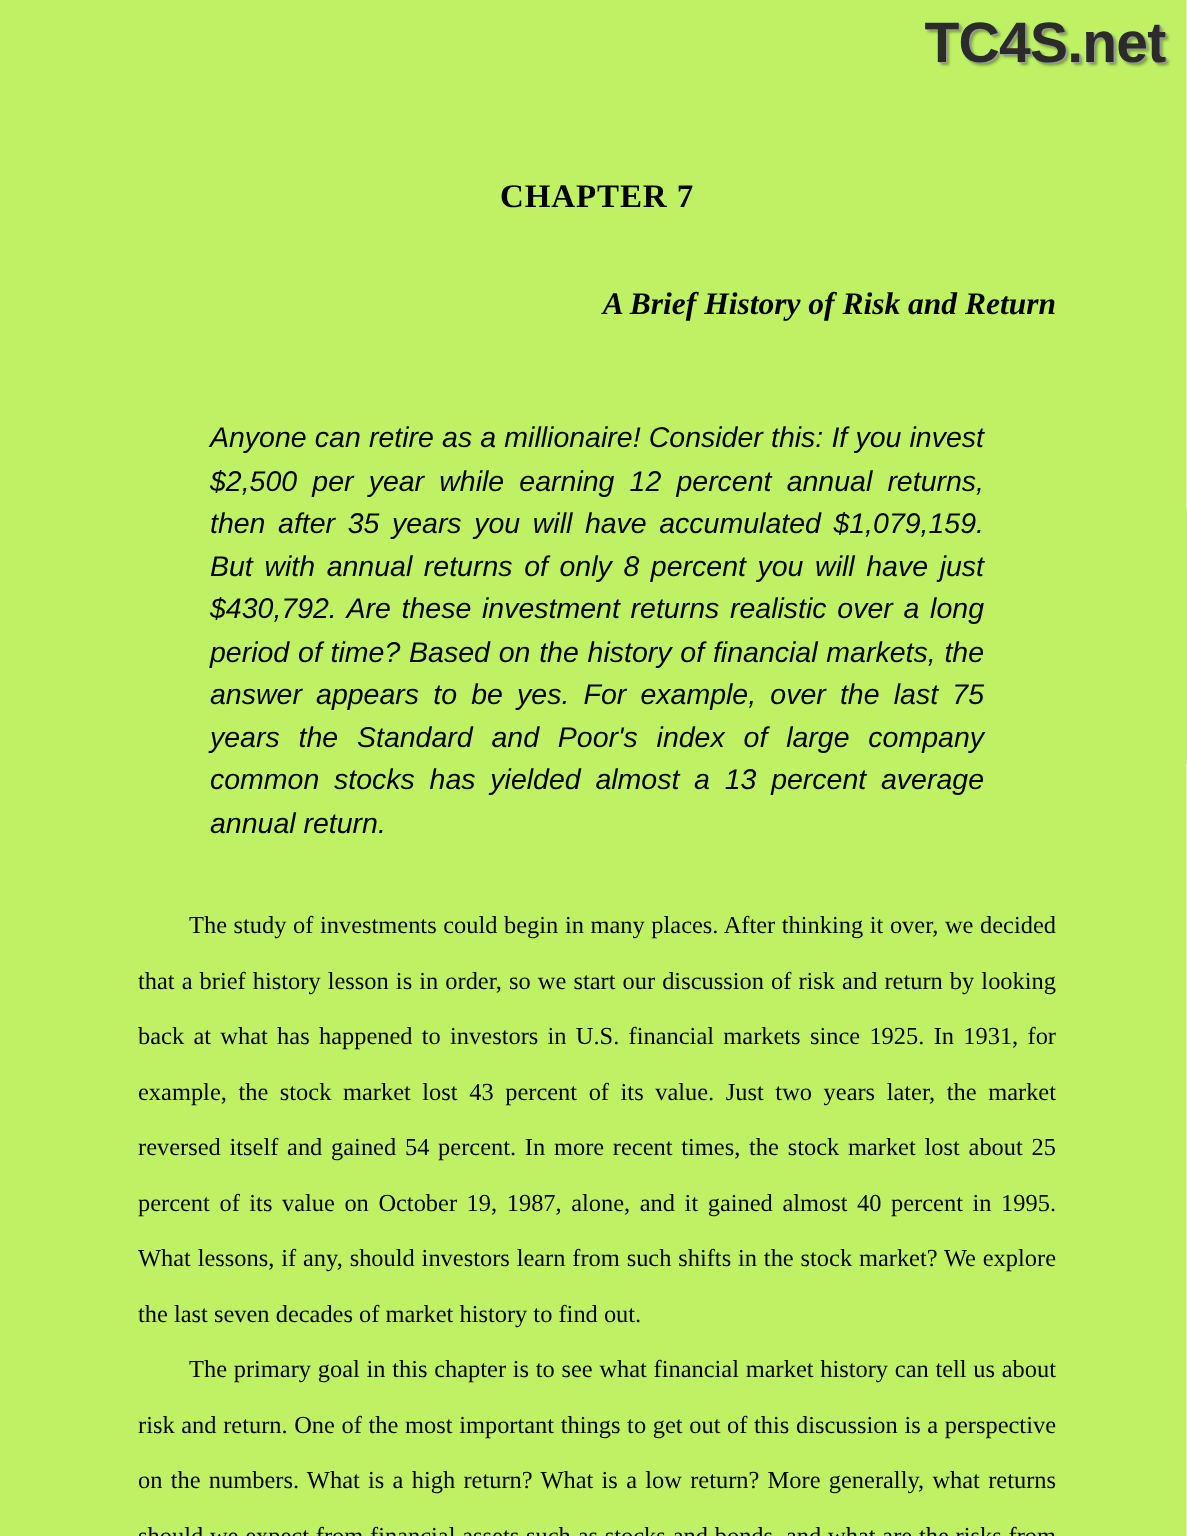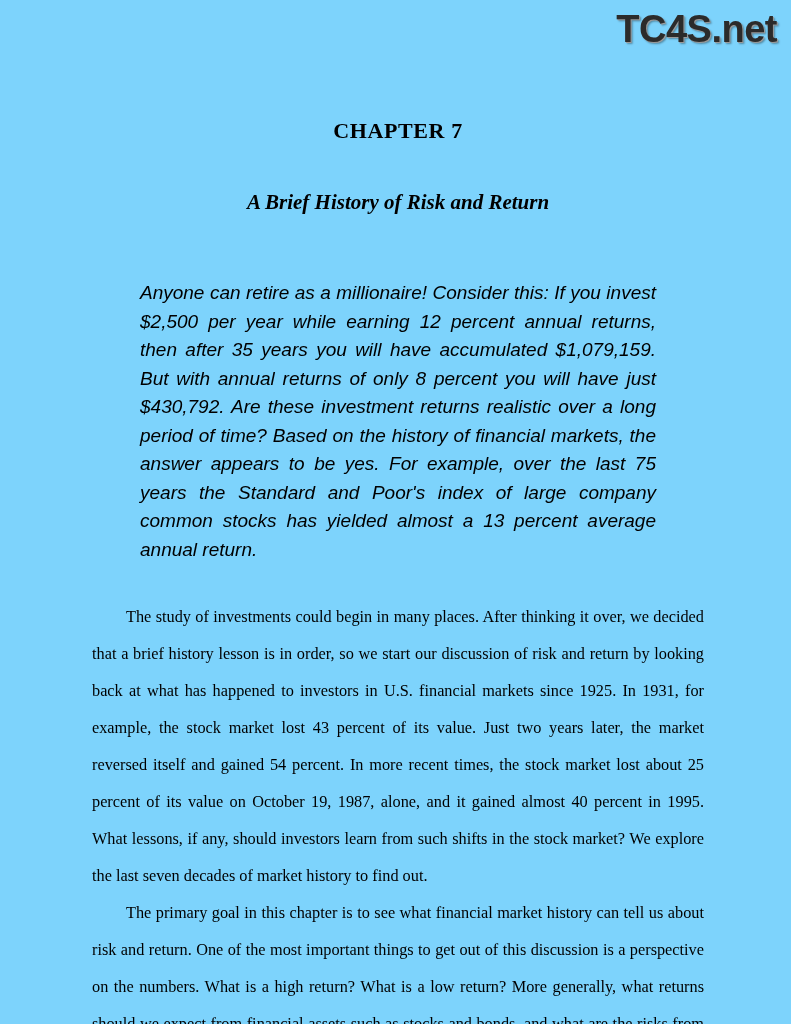--- a/index.html
+++ b/index.html
@@ -12,21 +12,21 @@
     height: 1024px;
     position: relative;
     overflow: hidden;
     font-family: "Liberation Serif", serif;
     color: #000000;
   }
 
   .page {
     position: absolute;
     inset: 0;
-    background: #7dd3fc;
+    background: #bef264;
   }
 
   
   .wm-top {
     position: absolute;
     top: 8px;
     right: 14px;
     font-family: "Liberation Sans", sans-serif;
     font-weight: bold;
     font-size: 38px;
@@ -47,21 +47,21 @@
   .chapter-label {
     text-align: center;
     font-family: "Liberation Serif", serif;
     font-weight: bold;
     font-size: 22px;
     letter-spacing: 0.6px;
     margin: 0 0 46px 0;
   }
 
   .chapter-title {
-    text-align: center;
+    text-align: right;
     font-family: "Liberation Serif", serif;
     font-style: italic;
     font-size: 21px;
     margin: 0 0 64px 0;
   }
 
   .epigraph {
     margin: 0 0 0 48px;
     width: 516px;
     font-family: "Liberation Sans", sans-serif;

